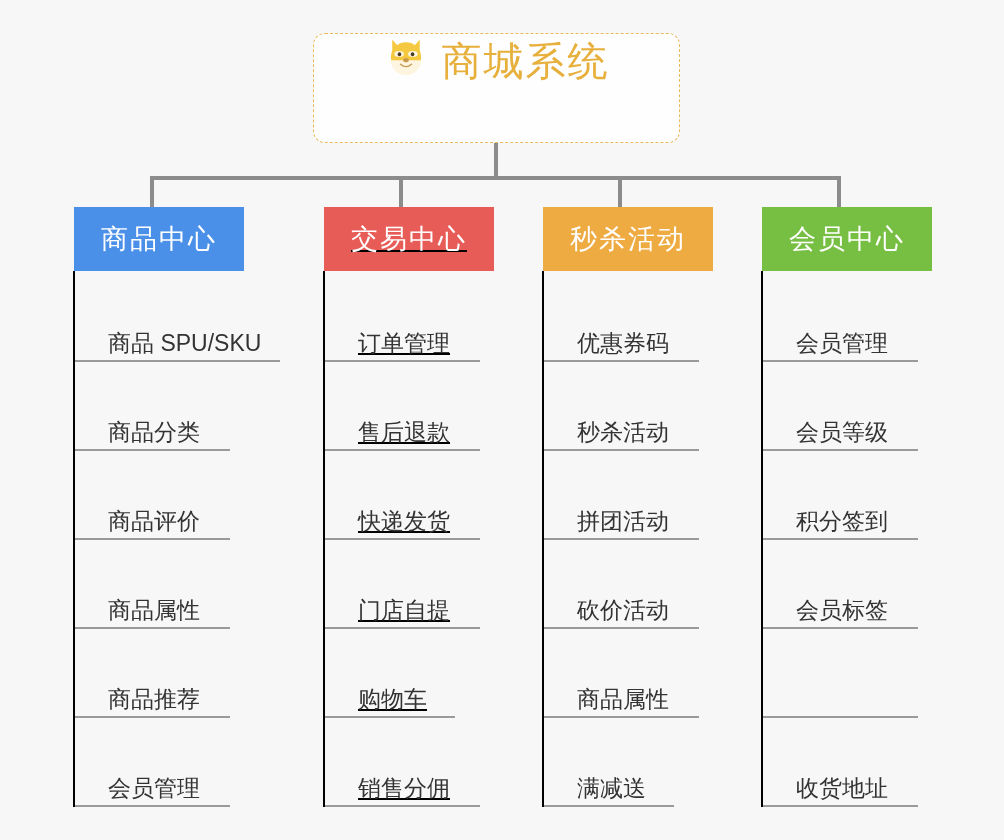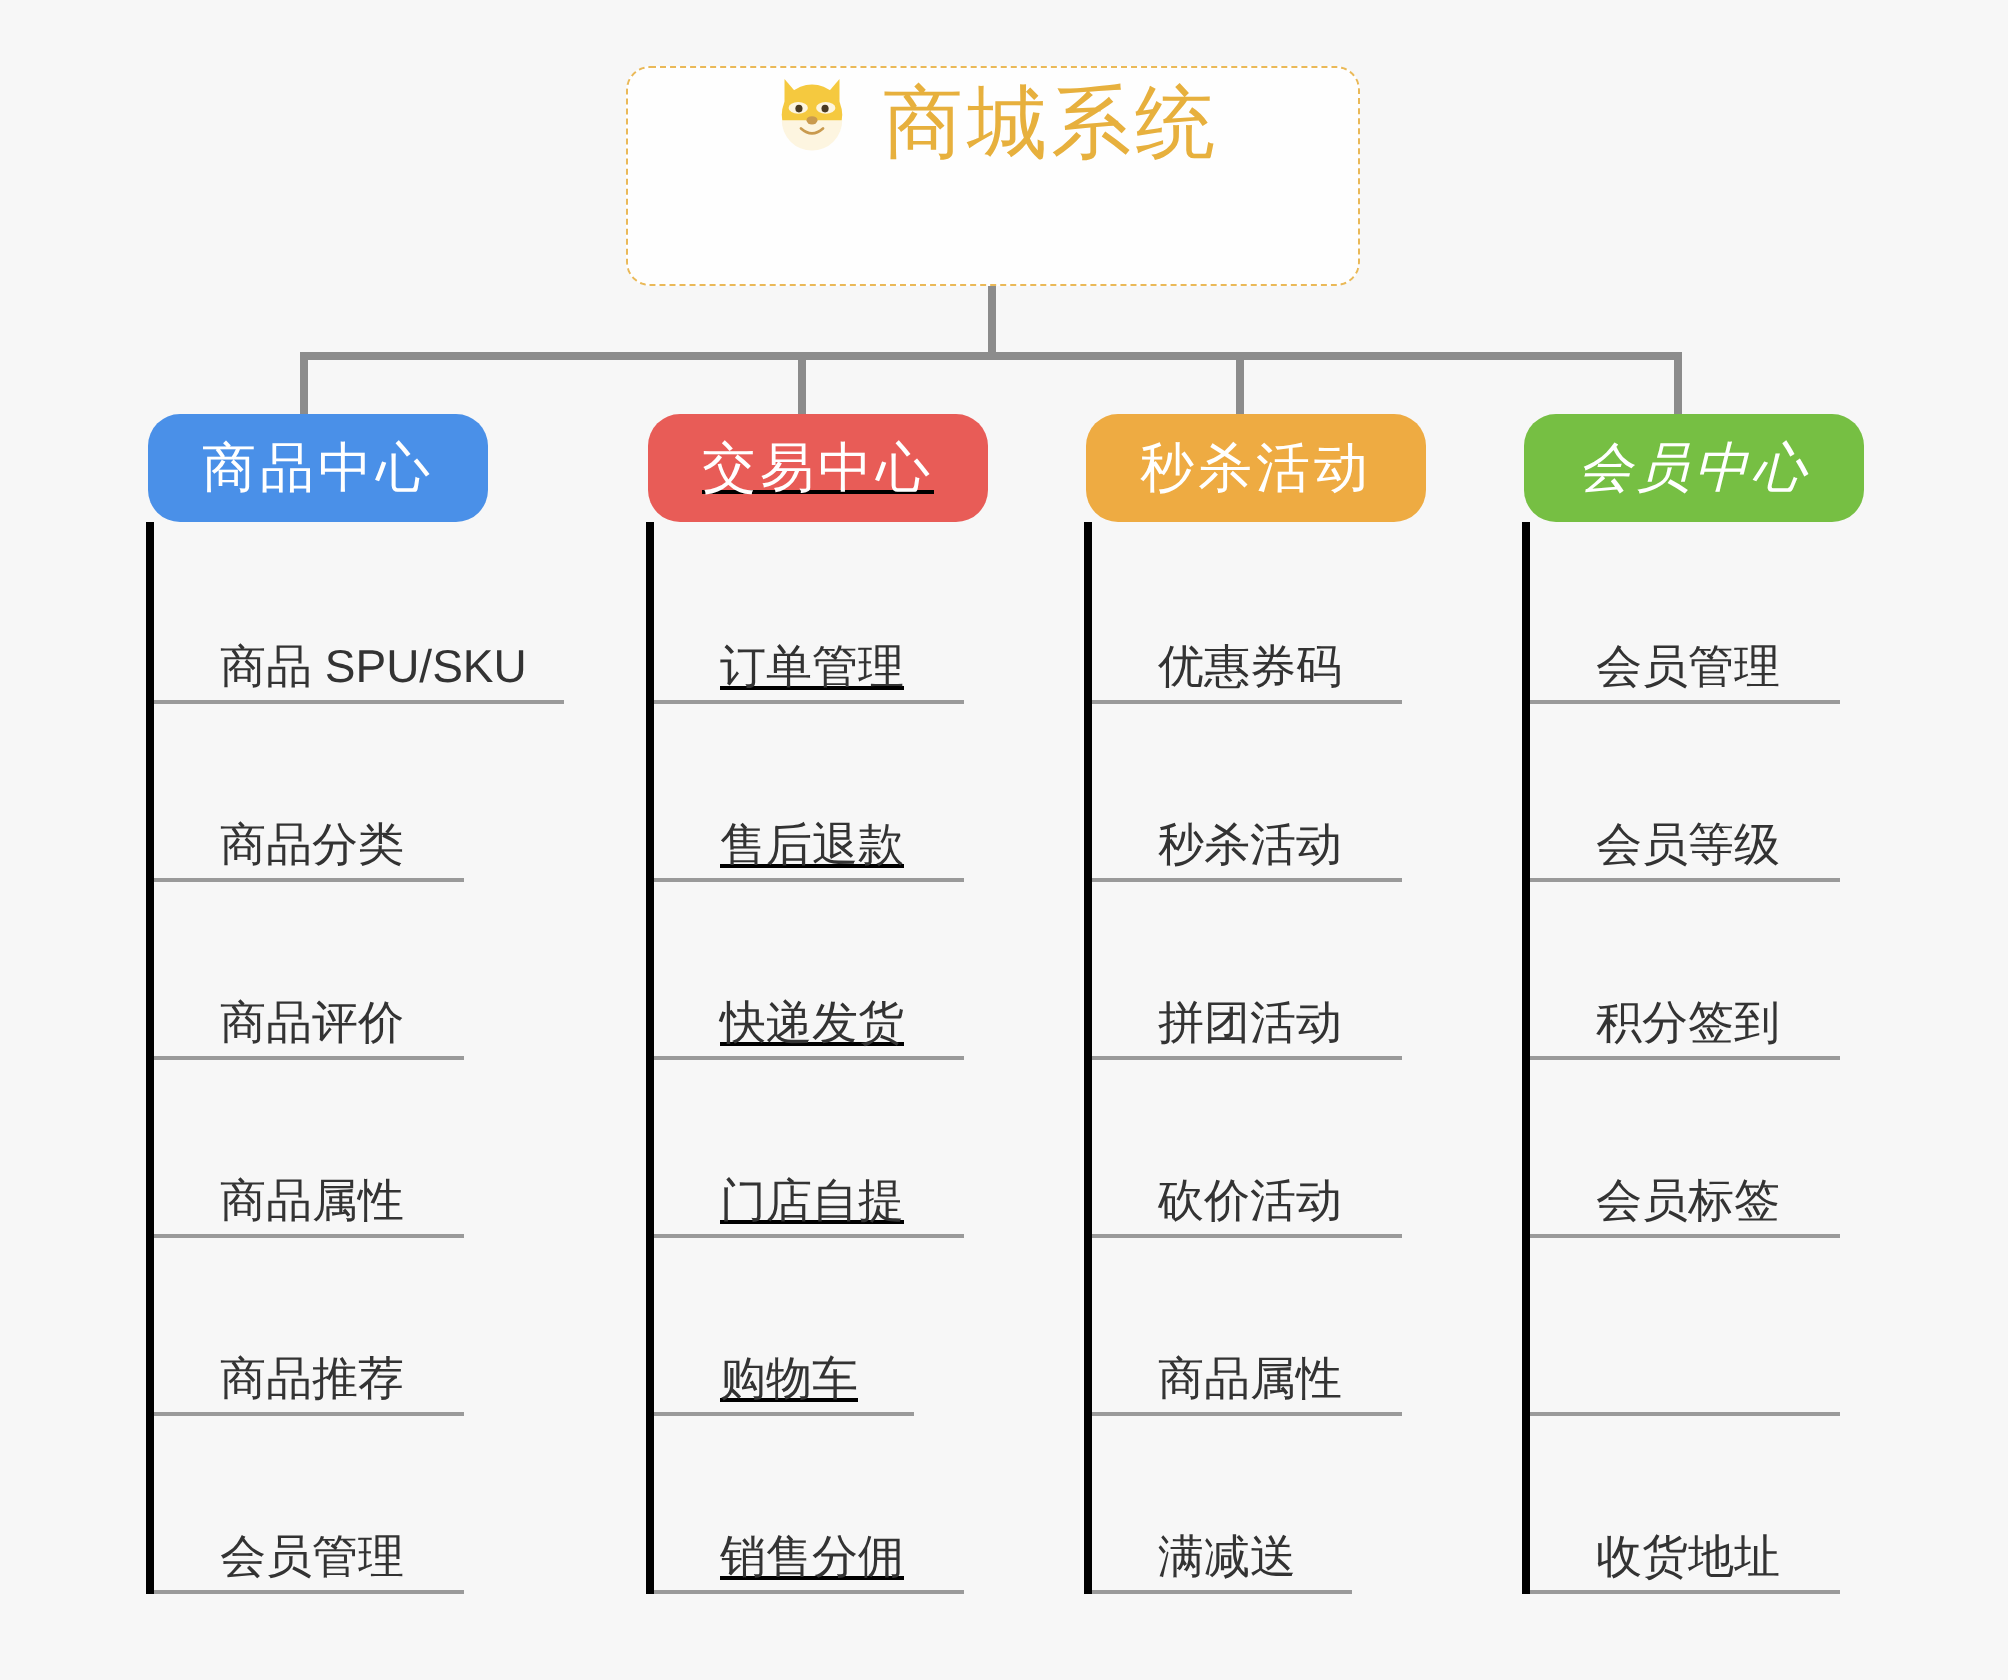--- a/index.html
+++ b/index.html
@@ -77,35 +77,35 @@
     left: 0;
     top: 207px;
     width: 1004px;
   }
   .column {
     position: absolute;
     top: 0;
     width: 186px;
   }
   .cat-header {
-    height: 54px;
-    border-radius: 16px;
+    height: 64px;
+    border-radius: 0;
     display: flex;
     align-items: center;
     justify-content: center;
     color: #ffffff;
     font-size: 27px;
     letter-spacing: 2px;
     box-sizing: border-box;
     margin-left: 16px;
   }
   .leaf-list {
     position: relative;
     margin-left: 15px;
-    border-left: 4px solid #000000;
+    border-left: 2px solid #000000;
     padding-top: 2px;
   }
   .leaf {
     position: relative;
     height: 89px;
     box-sizing: border-box;
     display: flex;
     align-items: flex-end;
   }
   .leaf-line {
@@ -242,21 +242,21 @@
             <span class="leaf-label">商品属性</span>
             <span class="leaf-line" style="width: 155px;"></span>
           </div>
           <div class="leaf">
             <span class="leaf-label">满减送</span>
             <span class="leaf-line" style="width: 130px;"></span>
           </div>
         </div>
       </div>
       <div class="column" style="left: 746px;">
-        <div class="cat-header" style="background: rgb(118, 191, 67); font-style: italic;">
+        <div class="cat-header" style="background: rgb(118, 191, 67);">
           <span>会员中心</span>
         </div>
         <div class="leaf-list">
           <div class="leaf">
             <span class="leaf-label">会员管理</span>
             <span class="leaf-line" style="width: 155px;"></span>
           </div>
           <div class="leaf">
             <span class="leaf-label">会员等级</span>
             <span class="leaf-line" style="width: 155px;"></span>

